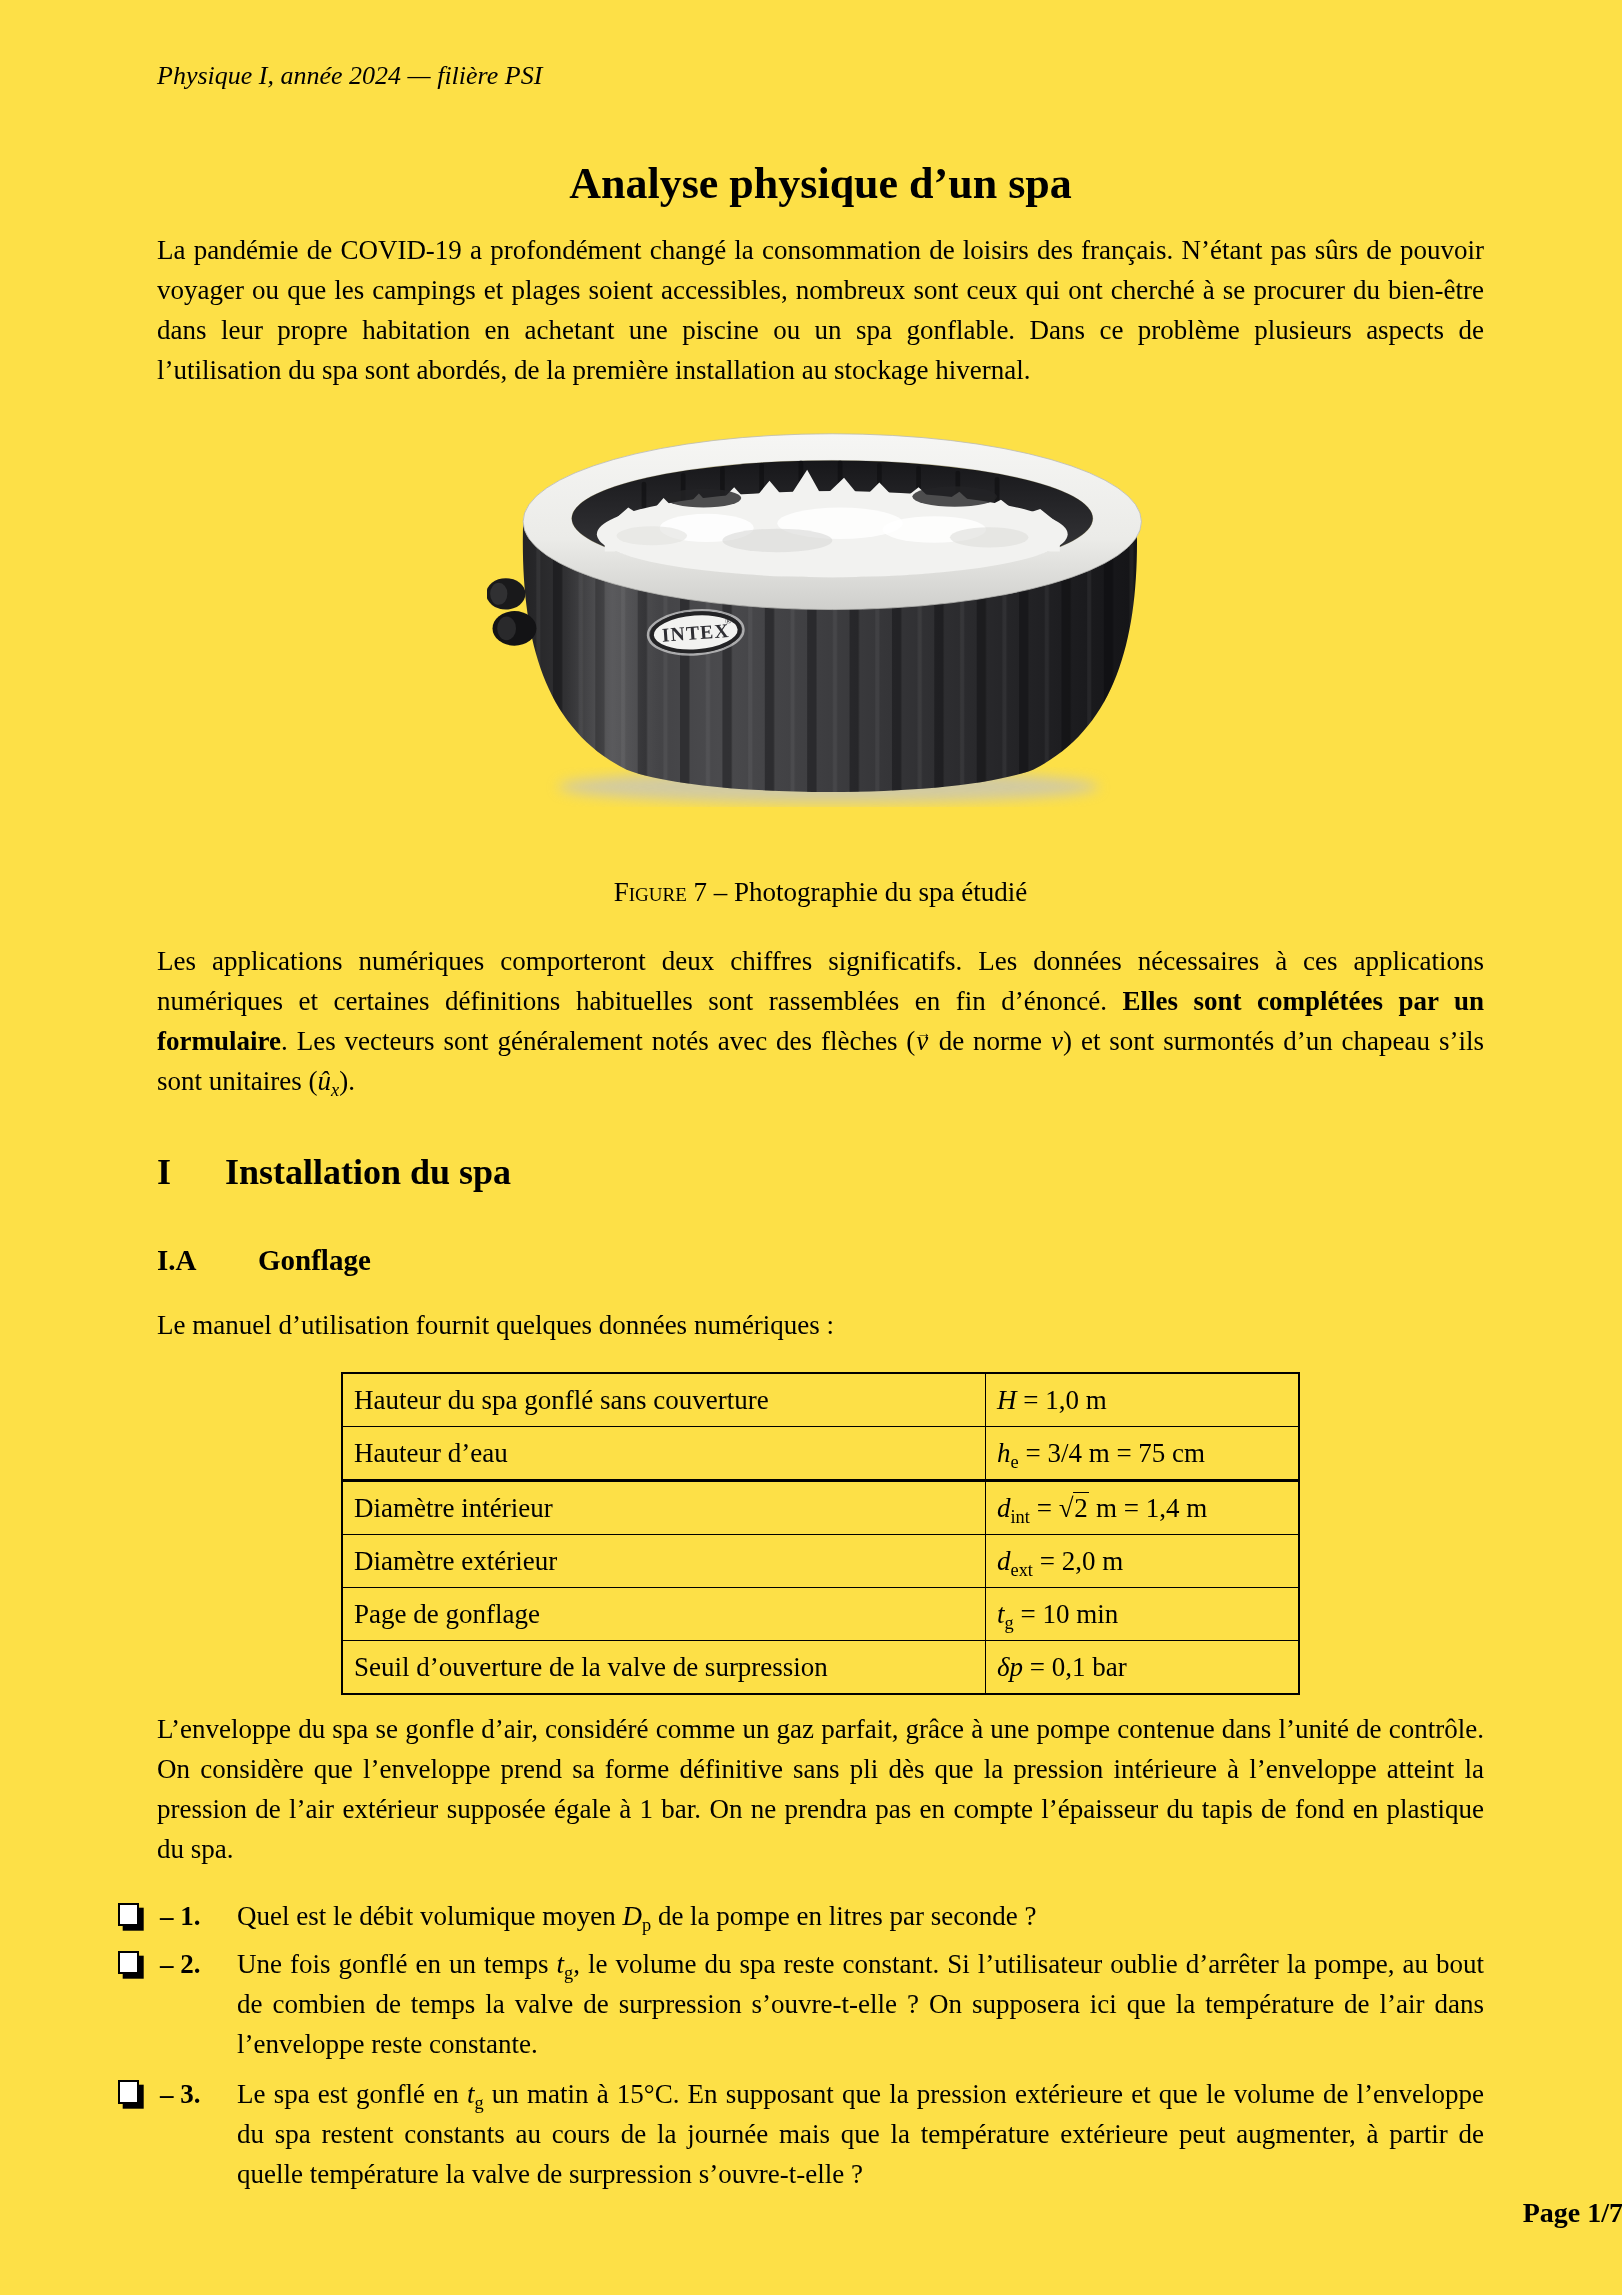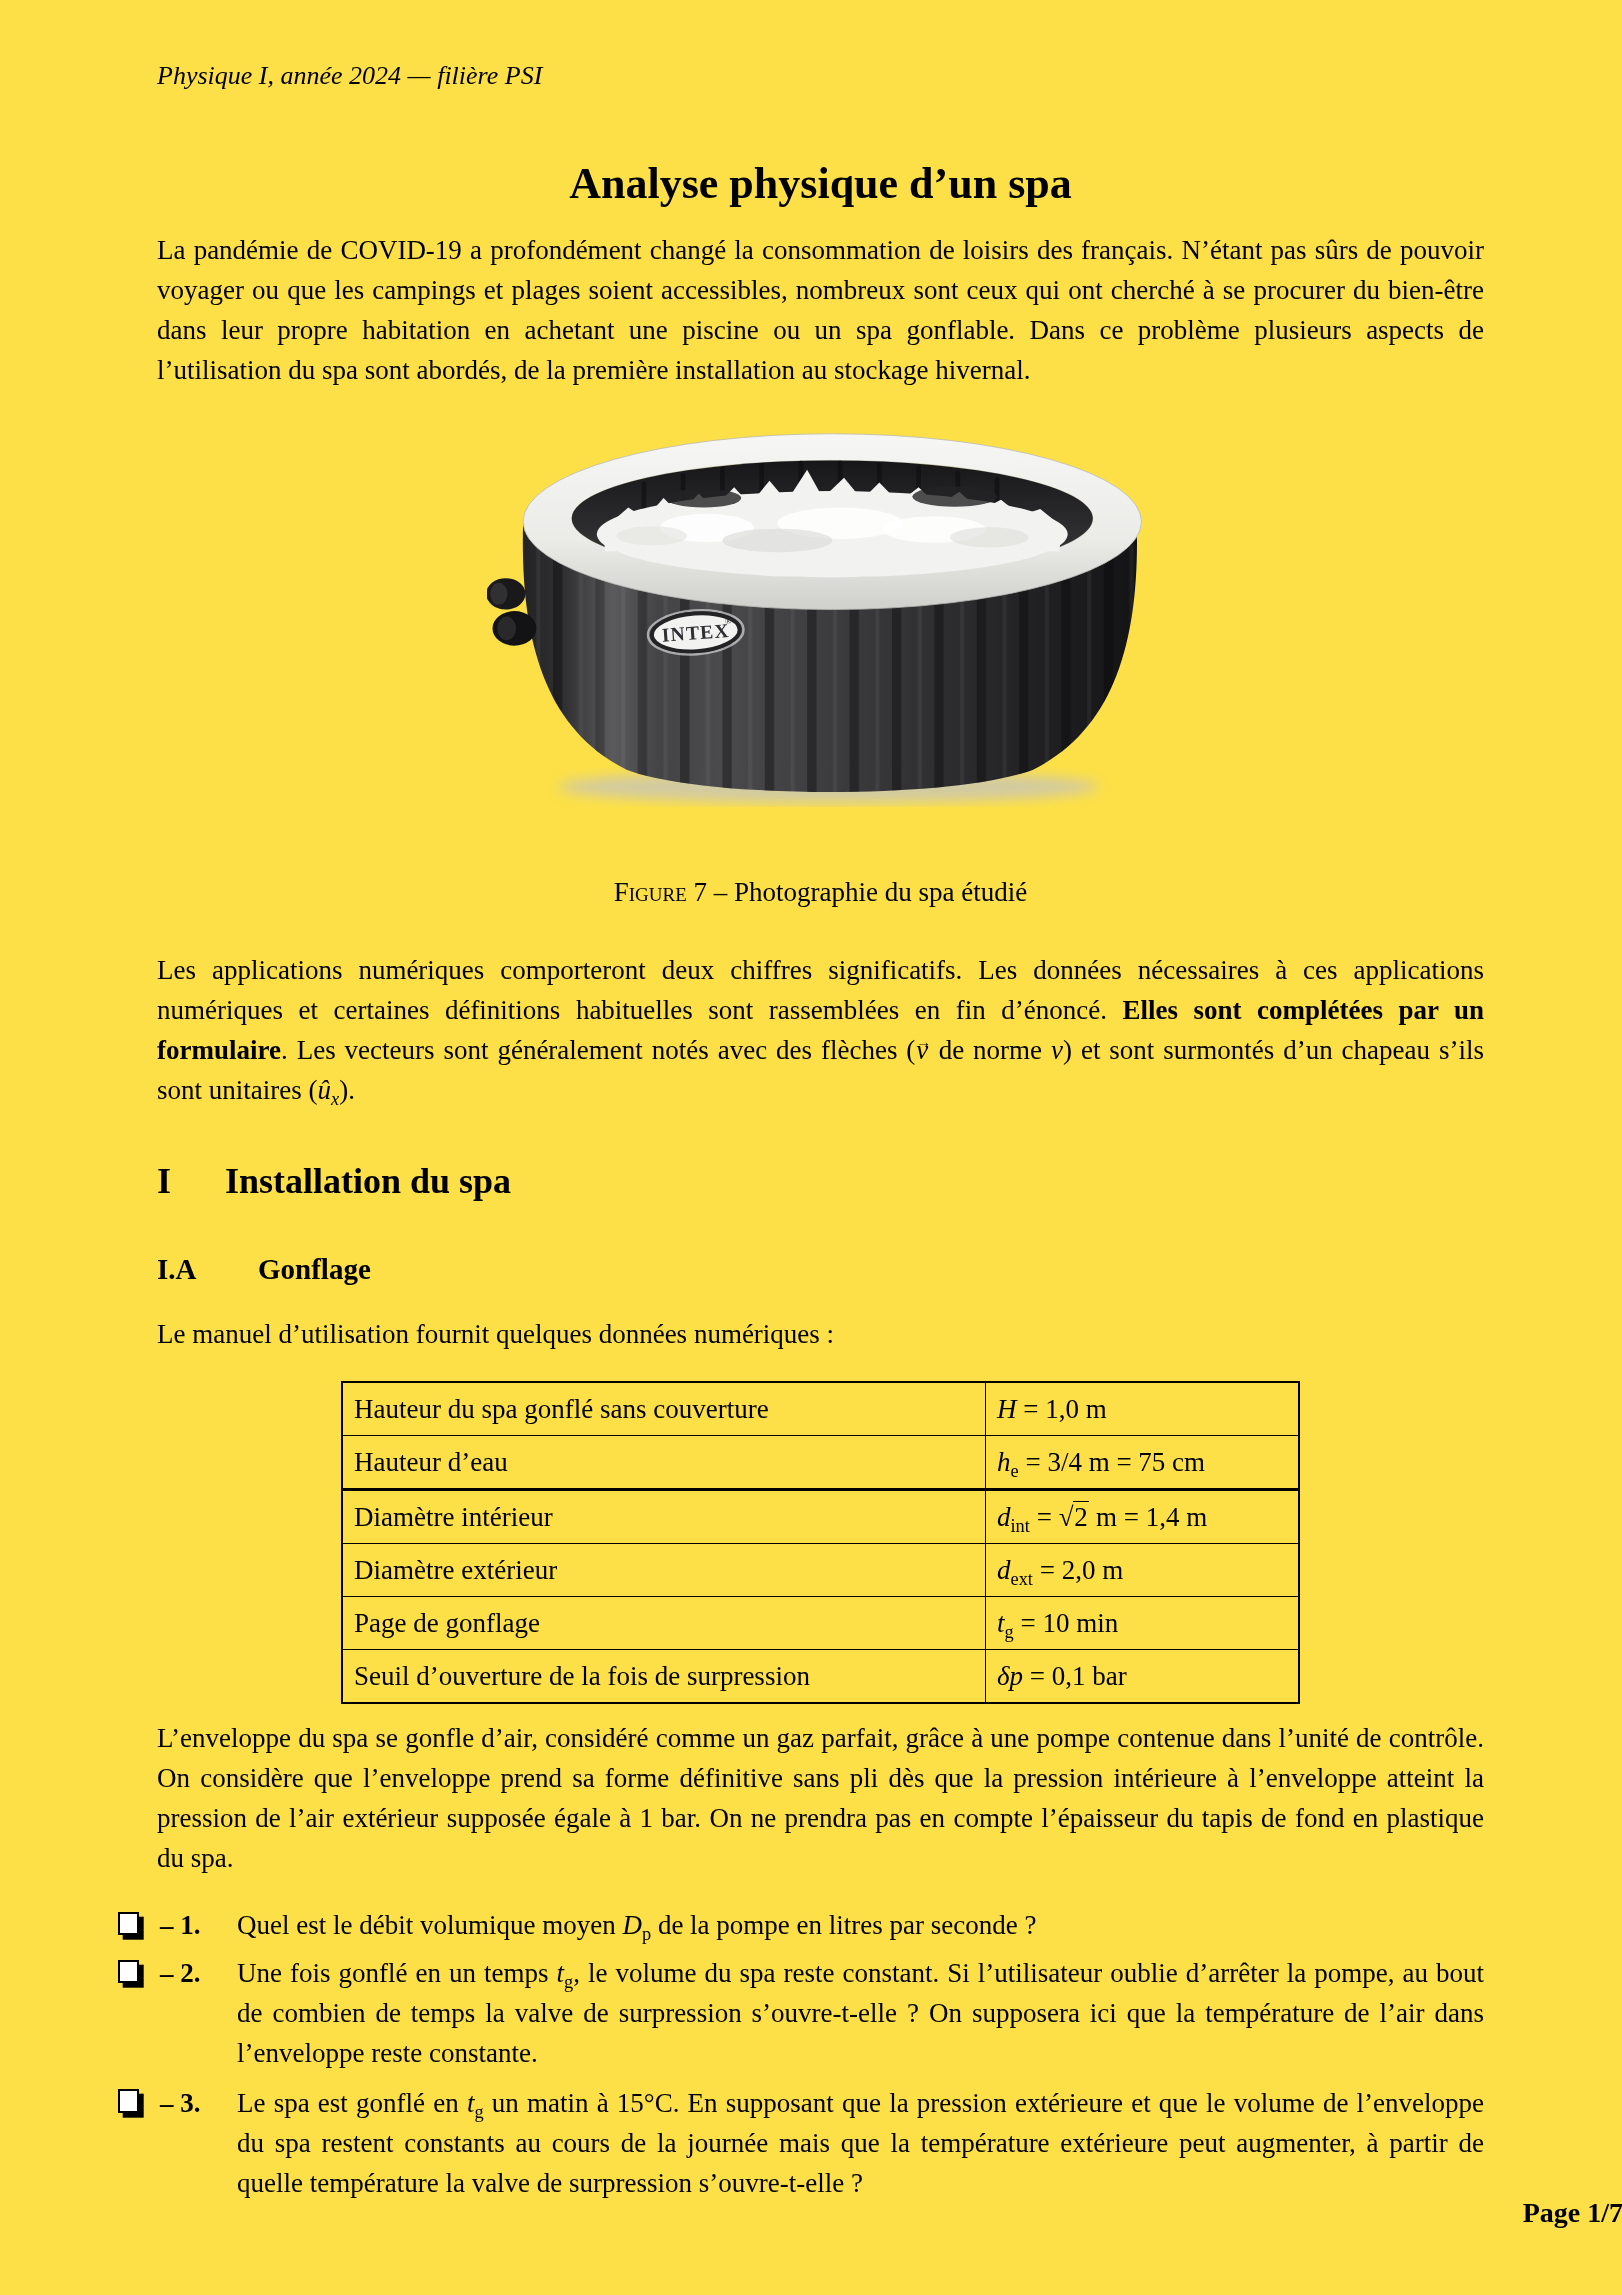--- a/index.html
+++ b/index.html
@@ -5,21 +5,21 @@
   html,body{margin:0;padding:0;background:#ffffff;}
   .page{position:relative;width:1623px;height:2295px;background:#fde047;color:#000;
         font-family:"Liberation Serif",serif;overflow:hidden;}
   .content{position:absolute;left:157px;top:0;width:1327px;}
   .docheader{margin-top:60px;font-style:italic;font-size:26px;line-height:31px;}
   .doctitle{margin-top:66px;font-size:44px;line-height:53px;font-weight:bold;text-align:center;}
   .para{font-size:27px;line-height:40px;text-align:justify;}
   .intro{margin-top:20.4px;}
   .figwrap{margin-top:42px;text-align:center;}
   .figcaption{margin-top:58px;font-size:27px;line-height:35px;text-align:center;}
-  .notes{margin-top:40px;}
+  .notes{margin-top:31px;}
   .h-part{margin-top:50px;font-size:36px;line-height:43px;font-weight:bold;}
   .h-part .num{display:inline-block;min-width:68px;}
   .h-sub{margin-top:49px;font-size:29px;line-height:35px;font-weight:bold;}
   .h-sub .num{display:inline-block;min-width:101px;}
   .manual{}
   .datatable{margin:22px auto 0 auto;border-collapse:collapse;font-size:27px;}
   .datatable td{border:1.6px solid #000;height:36px;padding:8px 11px;white-space:nowrap;}
   .datatable{border:2.4px solid #000;}
   .datatable td.c1{width:620px;}
   .datatable td.c2{width:290px;}
@@ -176,21 +176,21 @@
         </tr>
         <tr>
           <td class="c1">Diamètre extérieur</td>
           <td class="c2"><span class="it">d</span><sub>ext</sub><span> = 2,0 m</span></td>
         </tr>
         <tr>
           <td class="c1">Page de gonflage</td>
           <td class="c2"><span class="it">t</span><sub>g</sub><span> = 10 min</span></td>
         </tr>
         <tr>
-          <td class="c1">Seuil d’ouverture de la fois de surpression</td>
+          <td class="c1">Seuil d’ouverture de la valve de surpression</td>
           <td class="c2"><span class="it">δp</span><span> = 0,1 bar</span></td>
         </tr>
       </tbody>
     </table>
 
     <p class="para envelope">L’enveloppe du spa se gonfle d’air, considéré comme un gaz parfait, grâce à une pompe contenue dans l’unité de contrôle. On considère que l’enveloppe prend sa forme définitive sans pli dès que la pression intérieure à l’enveloppe atteint la pression de l’air extérieur supposée égale à 1 bar. On ne prendra pas en compte l’épaisseur du tapis de fond en plastique du spa.</p>
 
     <div class="q q1">
       <span class="qicon"></span>
       <span class="qlabel">– 1.</span>

